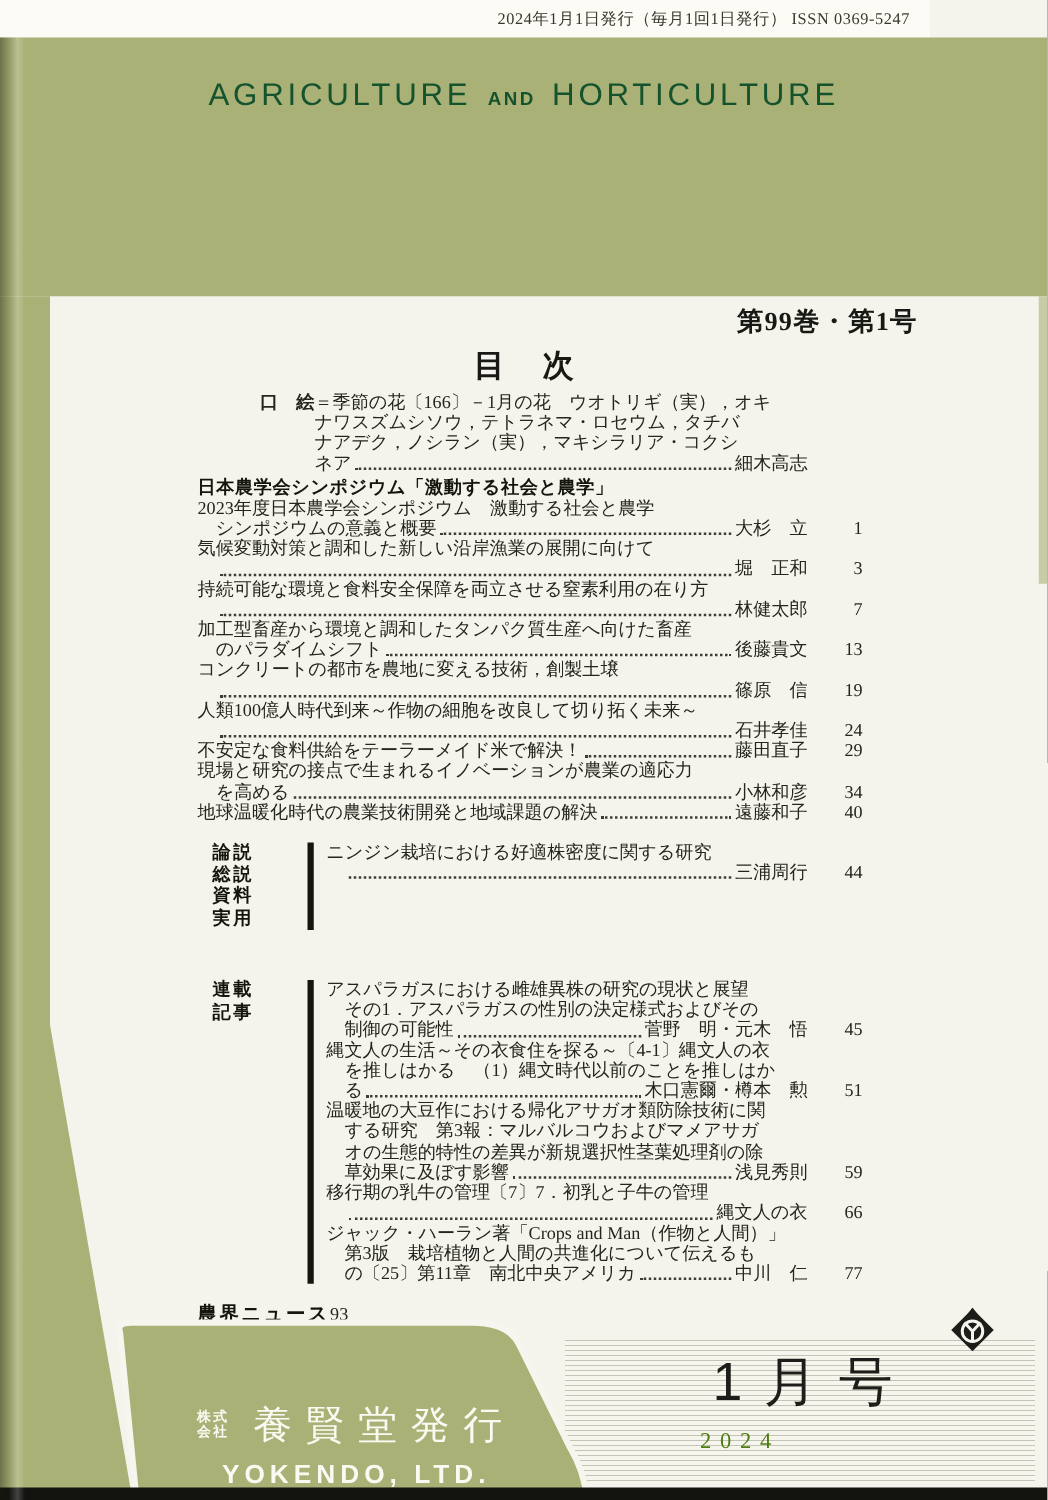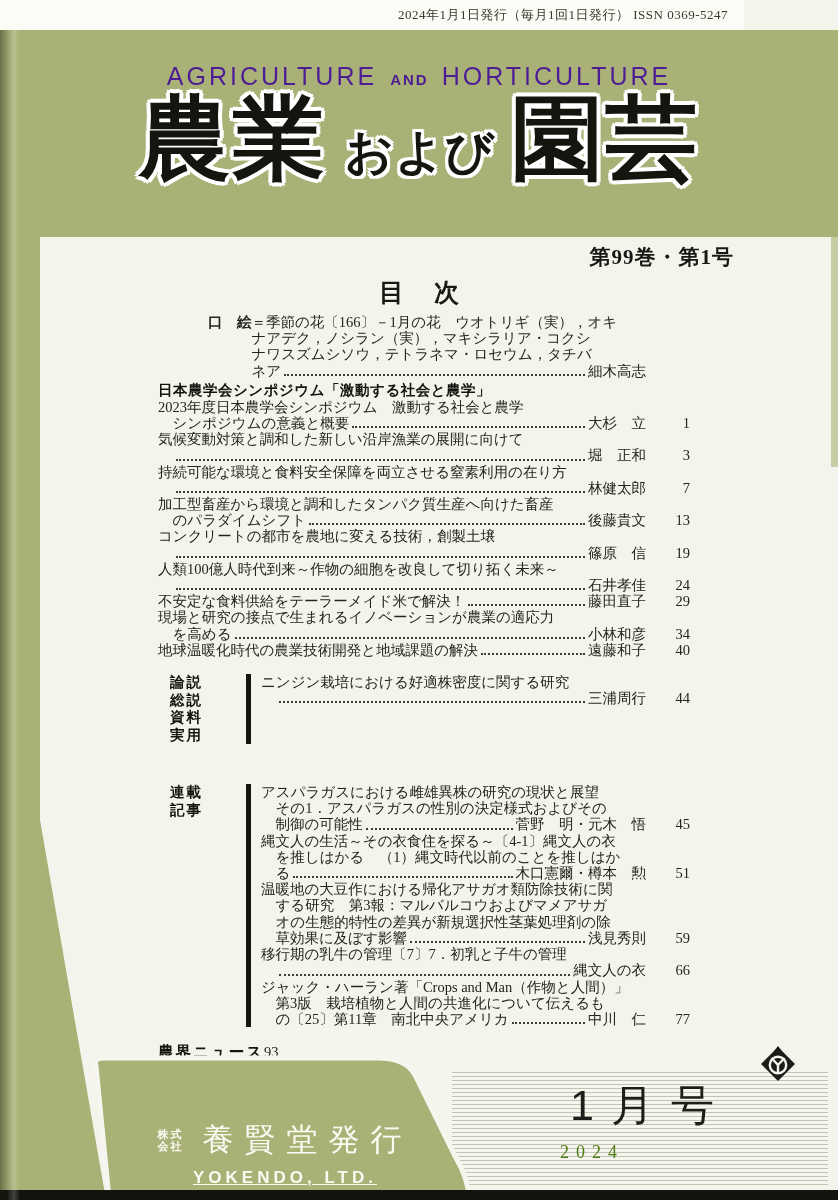--- a/index.html
+++ b/index.html
@@ -13,21 +13,21 @@
     position:absolute;left:0;top:0;width:744px;height:30px;background:#fcfbf6;
     display:flex;align-items:center;justify-content:flex-end;
     font-size:13px;letter-spacing:.5px;color:#38382f;padding-right:16px;box-sizing:border-box;
   }
   
   .header{
     position:absolute;left:0;top:30px;width:838px;height:207px;background:#a9b176;
   }
   .engtitle{
     margin-top:32px;display:flex;justify-content:center;align-items:baseline;gap:13px;
-    font-family:"Liberation Sans","DejaVu Sans",sans-serif;color:#4c1d95;
+    font-family:"Liberation Sans","DejaVu Sans",sans-serif;color:#14532d;
   }
   .engtitle .big{font-size:25px;letter-spacing:3px;font-weight:500;}
   .engtitle .small{font-size:15px;letter-spacing:2px;font-weight:600;}
   .jptitle{
     margin-top:2px;display:flex;justify-content:center;align-items:center;
     font-weight:700;color:#15150f;line-height:1;
   }
   .jptitle .kanji{
     font-size:92px;letter-spacing:2px;
     text-shadow:-3px -3px 0 #fff,3px -3px 0 #fff,-3px 3px 0 #fff,3px 3px 0 #fff,0 -4px 0 #fff,0 4px 0 #fff,-4px 0 0 #fff,4px 0 0 #fff;
@@ -88,21 +88,21 @@
     background:repeating-linear-gradient(180deg,#c4c4b6 0 1px,#f7f6ee 1px 4px);
   }
   .pubshape{position:absolute;left:60px;top:1040px;width:440px;height:160px;}
   .pubtext{
     position:absolute;left:140px;top:1119px;width:290px;text-align:center;color:#fbfaf2;
     font-family:"Liberation Sans","DejaVu Sans",sans-serif;
   }
   .pubrow1{display:flex;justify-content:center;align-items:center;gap:8px;}
   .kk{display:flex;flex-direction:column;font-size:11px;line-height:12px;letter-spacing:2px;font-weight:600;}
   .pubname{font-size:31px;font-weight:500;letter-spacing:11px;text-indent:11px;}
-  .puben{margin-top:7px;font-size:17px;font-weight:700;letter-spacing:4px;text-decoration:underline;}
+  .puben{margin-top:7px;font-size:21px;font-weight:700;letter-spacing:4px;}
   .pubcity{margin-top:7px;font-size:15px;font-weight:700;letter-spacing:4px;}
   .issueblock{
     position:absolute;left:560px;top:1077px;width:200px;color:#1d1d1a;
     font-family:"Liberation Sans","DejaVu Sans",sans-serif;
   }
   .issue{font-size:43px;letter-spacing:17px;text-indent:10px;font-weight:500;}
   .year{margin-top:7px;font-size:18px;letter-spacing:7px;font-family:Liberation Serif, serif;color:#4d7c0f;}
   .logo{position:absolute;left:760px;top:1046px;width:36px;height:36px;}
   .blackstrip{position:absolute;left:0;top:1190px;width:838px;height:10px;background:#131310;}
 </style>
@@ -114,25 +114,20 @@
   <div class="datestrip">
     <span>2024年1月1日発行（毎月1回1日発行） ISSN 0369-5247</span>
   </div>
 
   <div class="header">
     <div class="engtitle">
       <span class="big">AGRICULTURE</span>
       <span class="small">AND</span>
       <span class="big">HORTICULTURE</span>
     </div>
-    <div class="jptitle">
-      <span class="kanji">農業</span>
-      <span class="mid">および</span>
-      <span class="kanji">園芸</span>
-    </div>
   </div>
 
   <div class="leftborder"></div>
   <div class="rightsliver"></div>
 
   <div class="volume">第99巻・第1号</div>
 
   <div class="tocheading">
     <span>目</span>
     <span>次</span>
@@ -144,28 +139,28 @@
 
     <div class="tl">
           <span class="hd">口　絵</span>
           <span class="tx">＝季節の花〔166〕－1月の花　ウオトリギ（実），オキ</span>
           <span class="ld off"></span>
           <span class="au"></span>
           <span class="pg"></span>
         </div>
         <div class="tl">
           <span class="hd"></span>
+          <span class="tx">　　　ナワスズムシソウ，テトラネマ・ロセウム，タチバ</span>
+          <span class="ld off"></span>
+          <span class="au"></span>
+          <span class="pg"></span>
+        </div>
+        <div class="tl">
+          <span class="hd"></span>
           <span class="tx">　　　ナアデク，ノシラン（実），マキシラリア・コクシ</span>
-          <span class="ld off"></span>
-          <span class="au"></span>
-          <span class="pg"></span>
-        </div>
-        <div class="tl">
-          <span class="hd"></span>
-          <span class="tx">　　　ナワスズムシソウ，テトラネマ・ロセウム，タチバ</span>
           <span class="ld off"></span>
           <span class="au"></span>
           <span class="pg"></span>
         </div>
         <div class="tl">
           <span class="hd"></span>
           <span class="tx">　　　ネア</span>
           <span class="ld"></span>
           <span class="au">細木高志</span>
           <span class="pg"></span>

